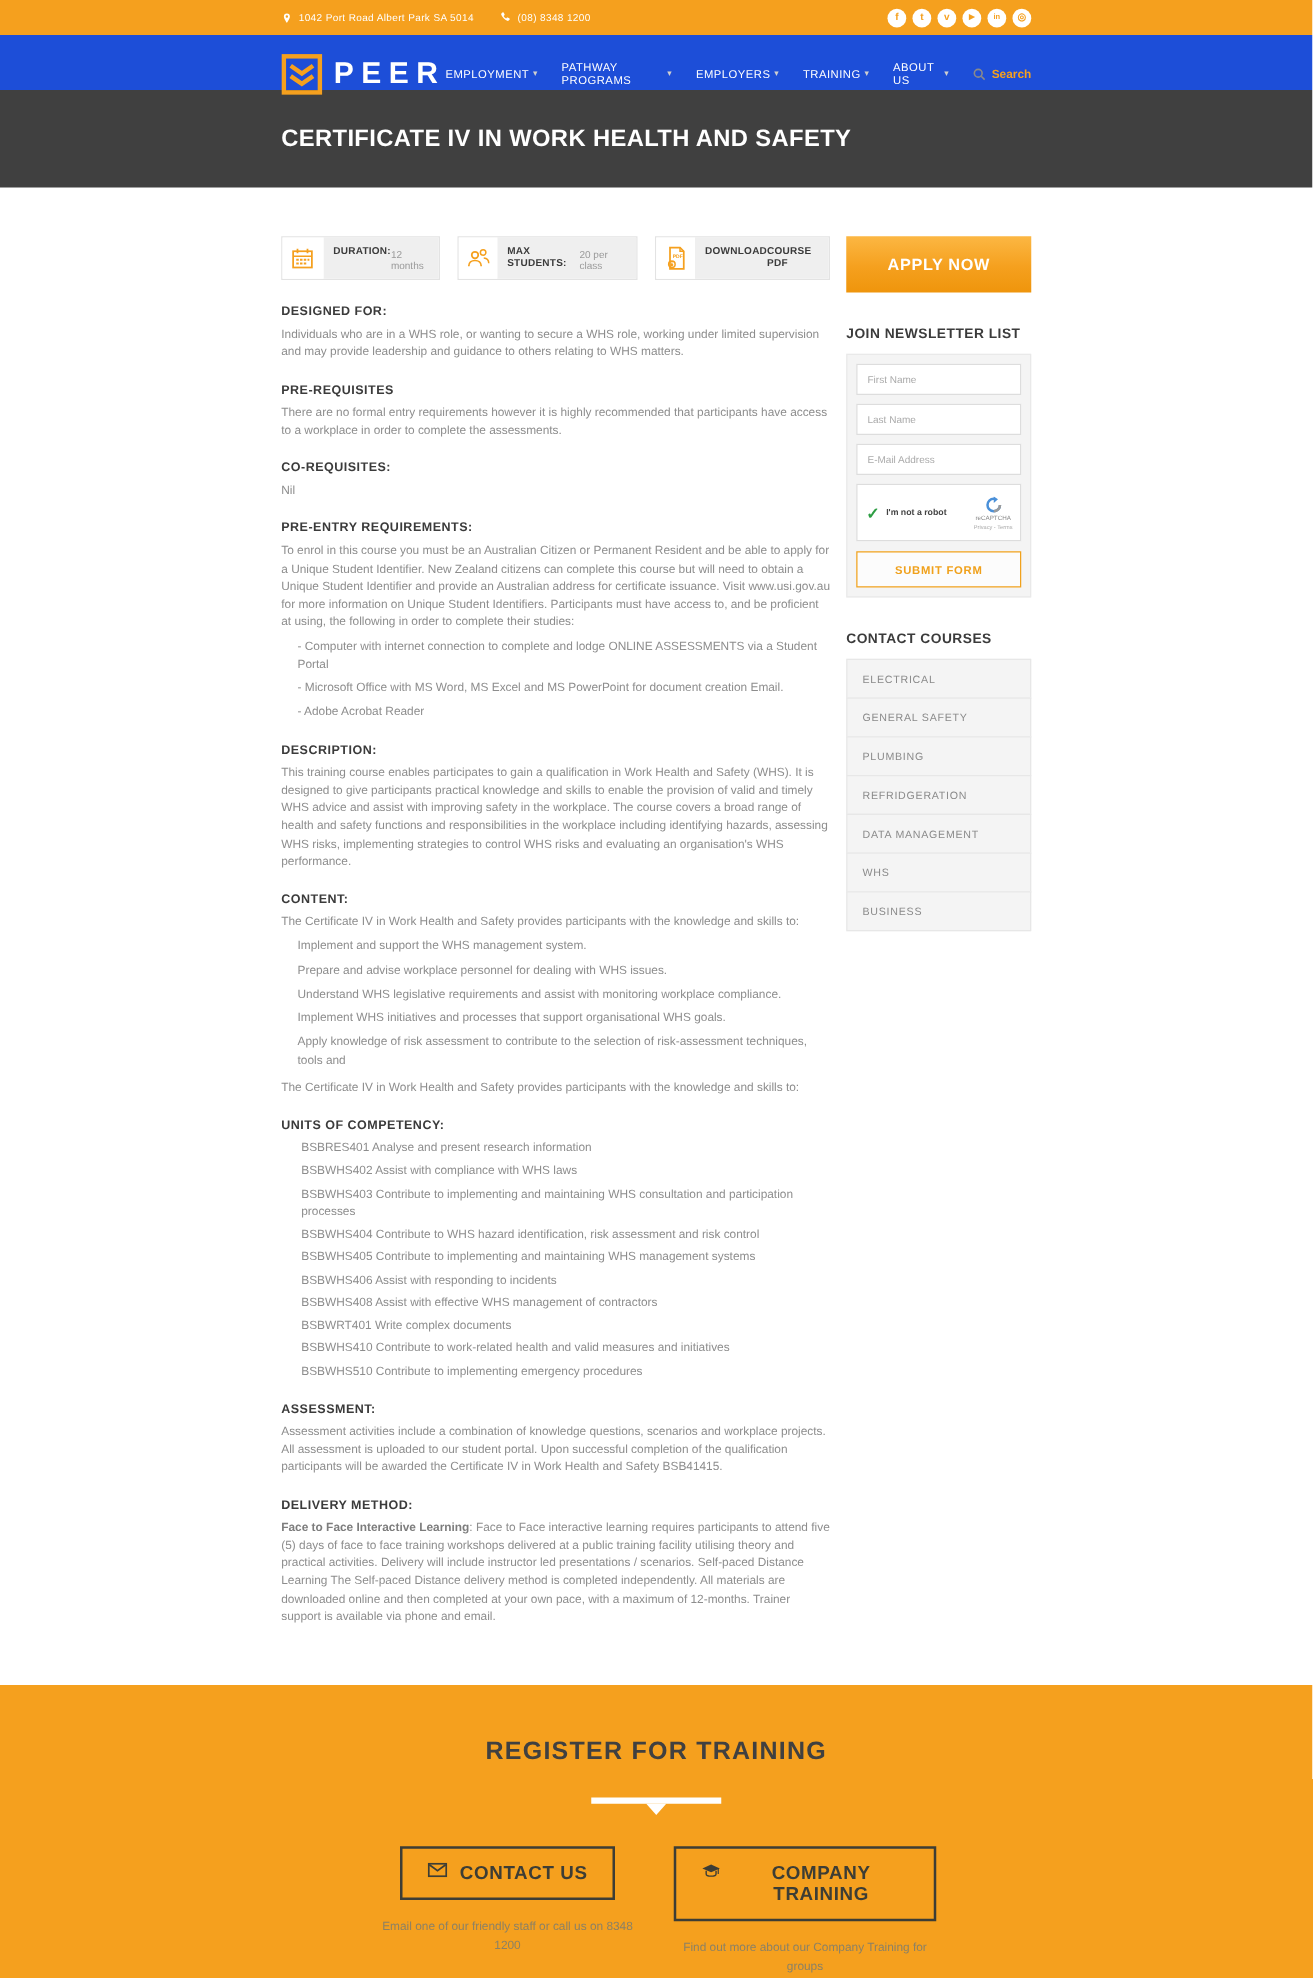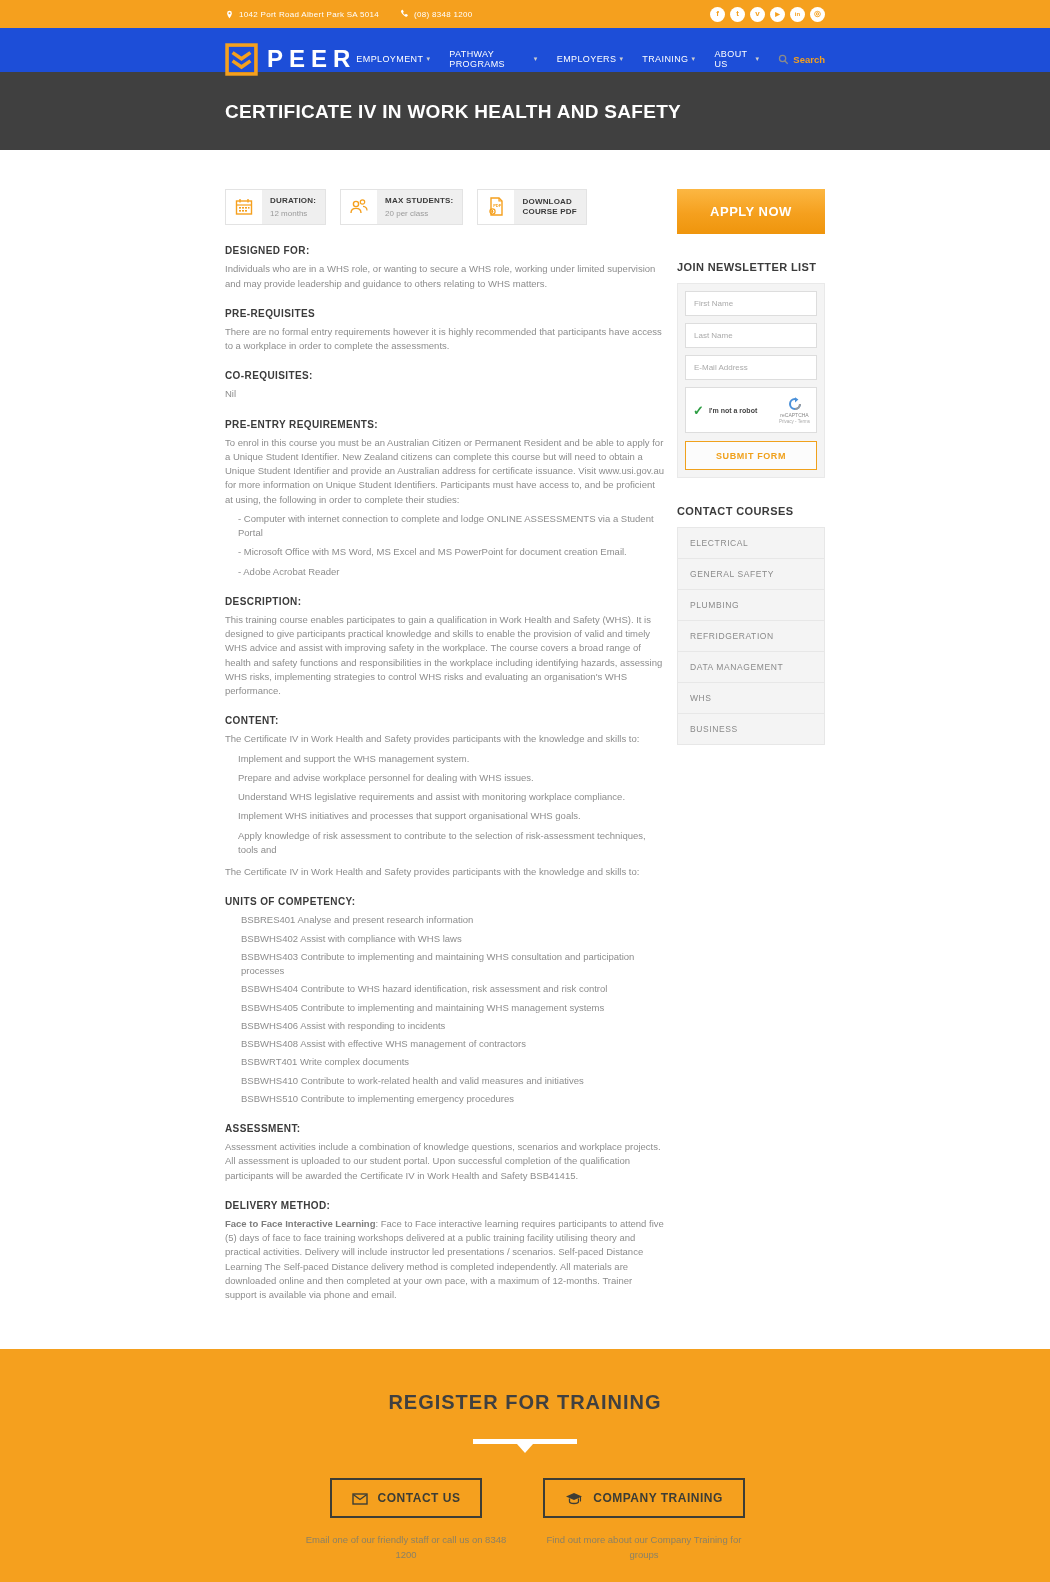--- a/index.html
+++ b/index.html
@@ -45,21 +45,21 @@
   
   .content { padding:39px 0 42px; }
   .cols { display:flex; gap:13px; }
   .main { width:439px; }
   .aside { width:148px; }
 
   .info-row { display:flex; gap:14px; margin-bottom:20px; }
   .ibox { display:flex; border:1px solid #e3e3e3; background:#fff; cursor:default; }
   .ibox.link { cursor:pointer; }
   .ibox .ic { width:36px; display:flex; align-items:center; justify-content:center; background:#fff; }
-  .ibox .tx { background:#efefef; padding:6px 9px 6px 8px; display:flex; flex-direction:column; justify-content:center; }
+  .ibox .tx { background:#efefef; padding:6px 9px 6px 8px; display:flex; flex-direction:row; justify-content:center; }
   .ibox .lbl { font-size:8px; font-weight:bold; color:#3b3b3b; letter-spacing:.2px; line-height:1.3; }
   .ibox .val { font-size:8px; color:#9a9a9a; margin-top:3px; }
 
   .sec h3 { margin:17px 0 6px; font-size:10px; color:#3b3b3b; letter-spacing:.4px; }
   .sec p { margin:0 0 5px; font-size:9.5px; line-height:1.5; color:#8d8d8d; }
   .indent-list p { margin:0 0 5px 13px; }
   .units-list p { margin:0 16px 4px; }
   .bold-lead { font-weight:bold; color:#7d7d7d; }
 
   
@@ -98,21 +98,21 @@
   
   .register { background:#f5a01e; text-align:center; padding:42px 0 50px; }
   .register h2 { margin:0; font-size:20px; color:#404040; letter-spacing:1px; }
   .divider { position:relative; width:104px; height:5px; background:#fff; margin:25px auto 0; }
   .divider::after { content:""; position:absolute; left:50%; top:5px; transform:translateX(-50%);
     border:8px solid transparent; border-top:9px solid #fff; }
   .reg-cols { display:flex; justify-content:center; gap:28px; margin-top:34px; }
   .reg-col { width:210px; }
   .reg-btn {
     border:2px solid #3d3d35; background:transparent; color:#3d3d35; padding:11px 20px;
-    font-size:12px; font-weight:bold; letter-spacing:.5px; display:inline-flex; align-items:flex-end; gap:10px;
+    font-size:15px; font-weight:bold; letter-spacing:.5px; display:inline-flex; align-items:flex-start; gap:10px;
     cursor:pointer; font-family:"Liberation Sans", sans-serif;
   }
   .reg-cap { margin-top:15px; font-size:9.5px; line-height:1.55; color:#8b8165; }
 </style>
 </head>
 <body>
 
 <div class="topbar">
   <div class="container">
     <div class="topbar-left">

